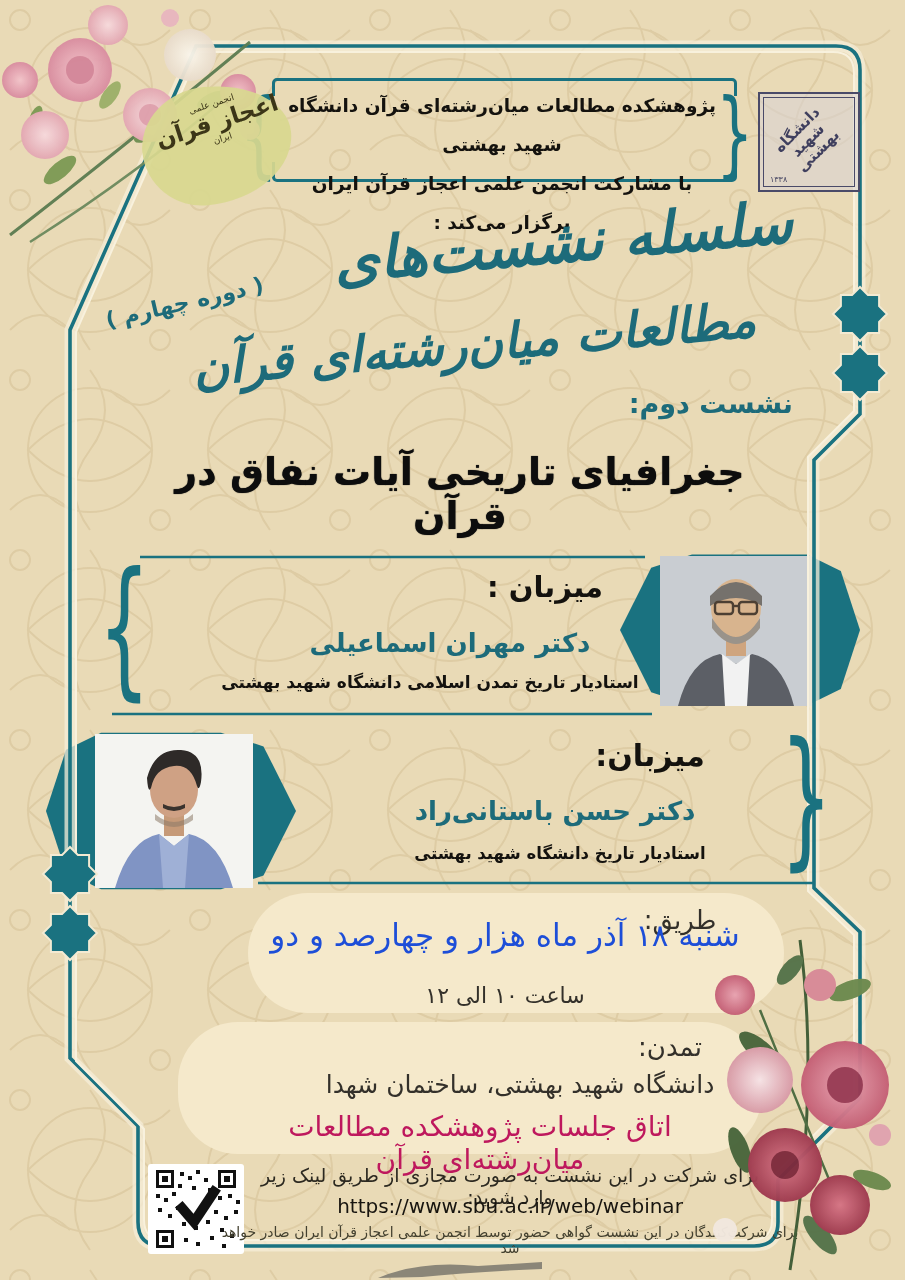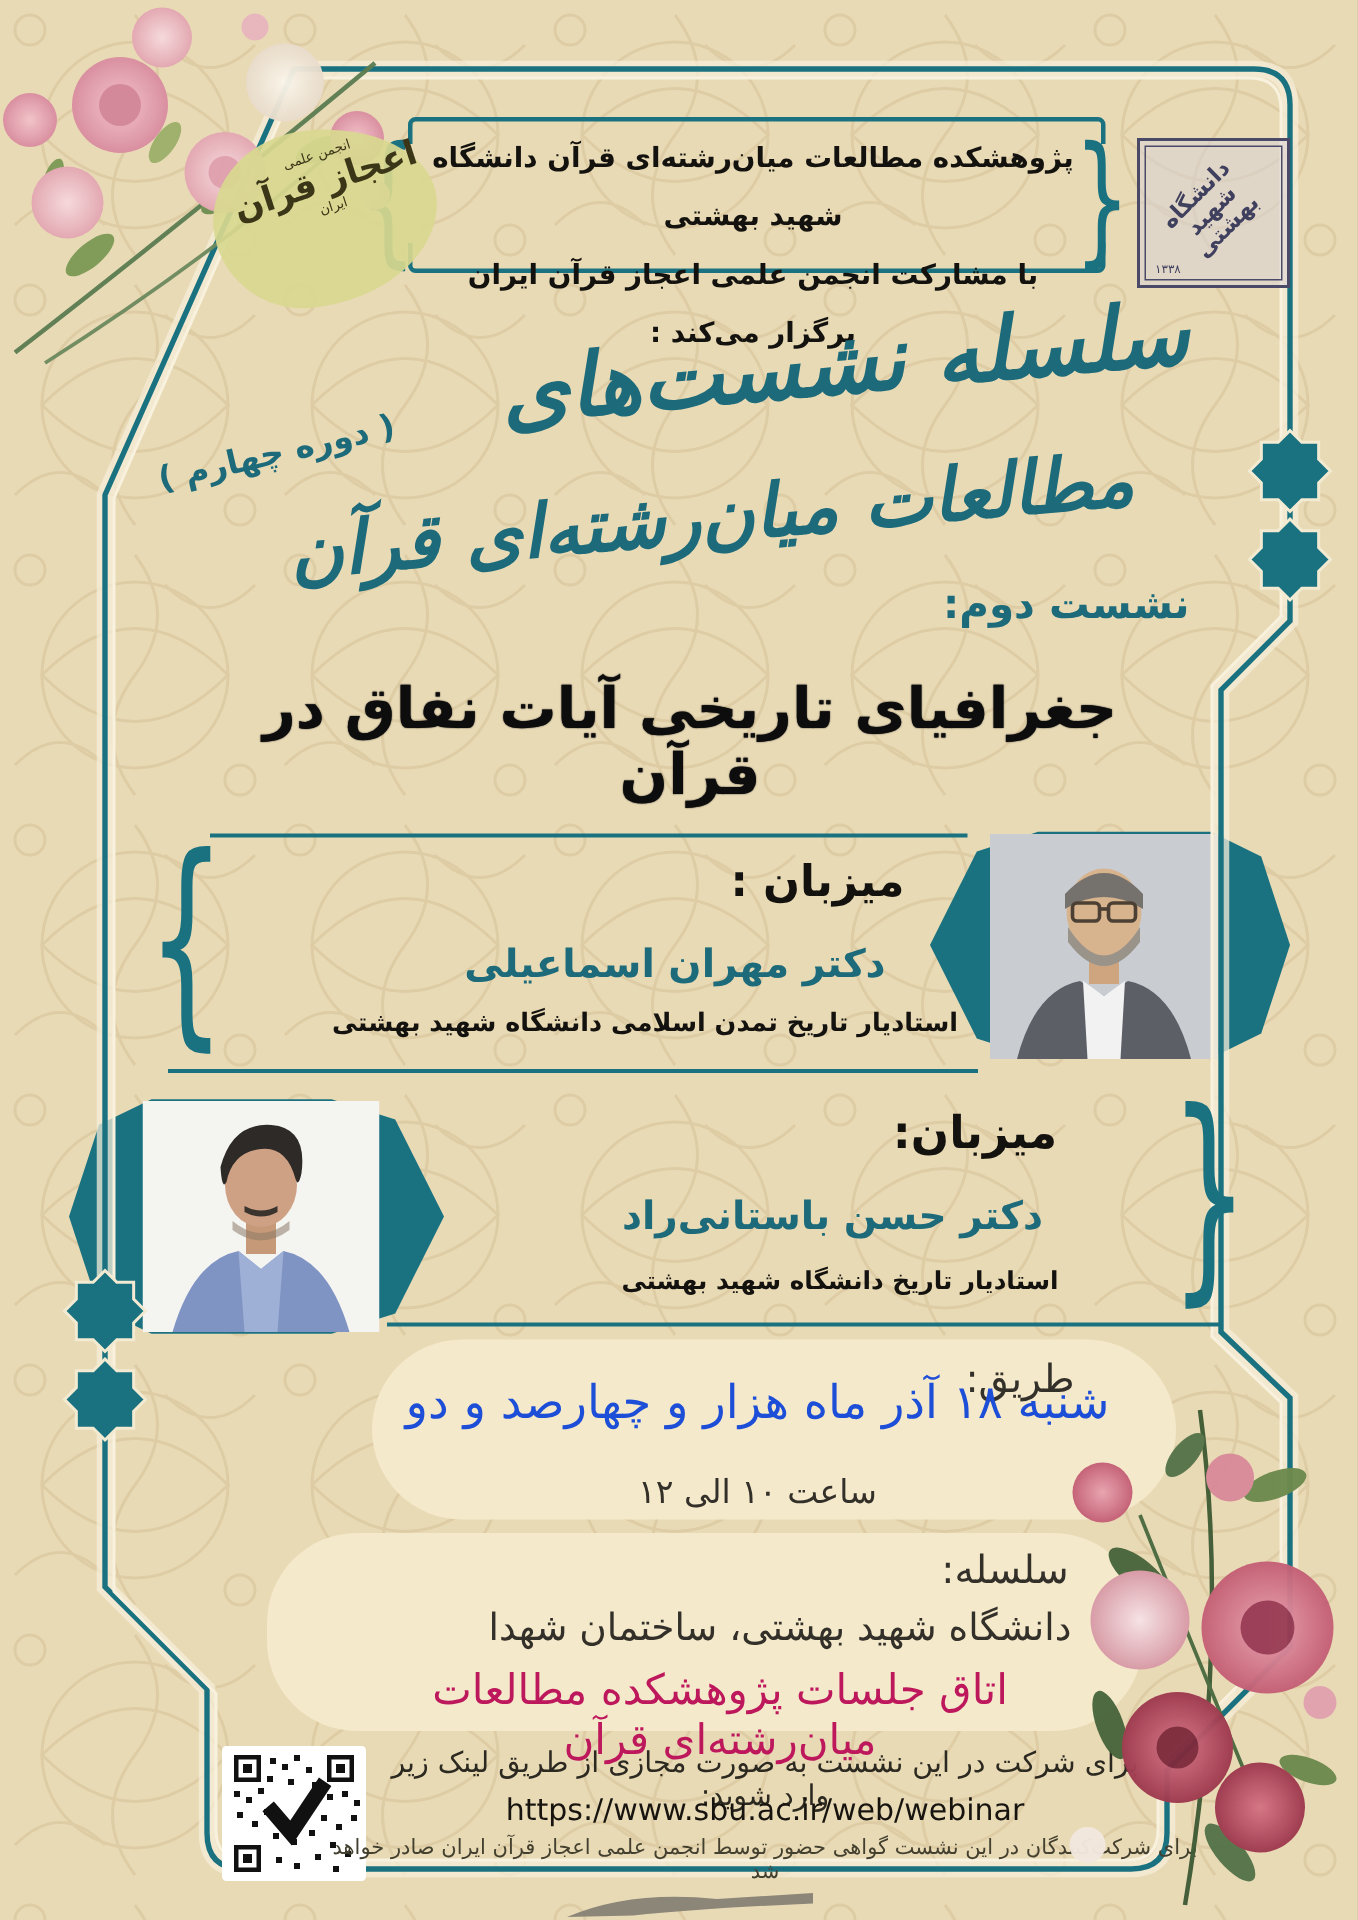--- a/index.html
+++ b/index.html
@@ -172,21 +172,21 @@
   <div class="abs rtl c black-bold" style="left:200px;top:672px;width:460px;font-size:17px;">استادیار تاریخ تمدن اسلامی دانشگاه شهید بهشتی</div>
 
   <div class="abs rtl c black-bold" style="left:540px;top:738px;width:220px;font-size:30px;">میزبان:</div>
   <div class="abs rtl c teal-t" style="left:385px;top:796px;width:340px;font-size:26px;">دکتر حسن باستانی‌راد</div>
   <div class="abs rtl c black-bold" style="left:400px;top:844px;width:320px;font-size:16.5px;">استادیار تاریخ دانشگاه شهید بهشتی</div>
 
   <div class="abs rtl c small-note" style="left:600px;top:905px;width:160px;font-size:26px;color:#33302a;">طریق:</div>
   <div class="abs rtl c" style="left:270px;top:917px;width:470px;font-size:31px;color:#1d4ed8;">شنبه ۱۸ آذر ماه هزار و چهارصد و دو</div>
   <div class="abs rtl c" style="left:330px;top:983px;width:350px;font-size:22px;color:#33302a;">ساعت ۱۰ الی ۱۲</div>
 
-  <div class="abs rtl c" style="left:590px;top:1032px;width:160px;font-size:26px;color:#33302a;">سلسله:</div>
+  <div class="abs rtl c" style="left:590px;top:1032px;width:160px;font-size:26px;color:#33302a;">تمدن:</div>
   <div class="abs rtl c" style="left:300px;top:1070px;width:440px;font-size:25px;color:#33302a;">دانشگاه شهید بهشتی، ساختمان شهدا</div>
   <div class="abs rtl c" style="left:240px;top:1110px;width:480px;font-size:28px;color:#be185d;">اتاق جلسات پژوهشکده مطالعات میان‌رشته‌ای قرآن</div>
 
   <div class="abs" style="left:148px;top:1164px;width:96px;height:90px;background:#ffffff;border-radius:3px;">
     <svg width="96" height="90" viewBox="0 0 96 90">
       <g fill="#111">
         <rect x="8" y="6" width="18" height="18"></rect>
           <rect x="70" y="6" width="18" height="18"></rect>
           <rect x="8" y="66" width="18" height="18"></rect>
         <rect x="11" y="9" width="12" height="12" fill="#fff"></rect>

